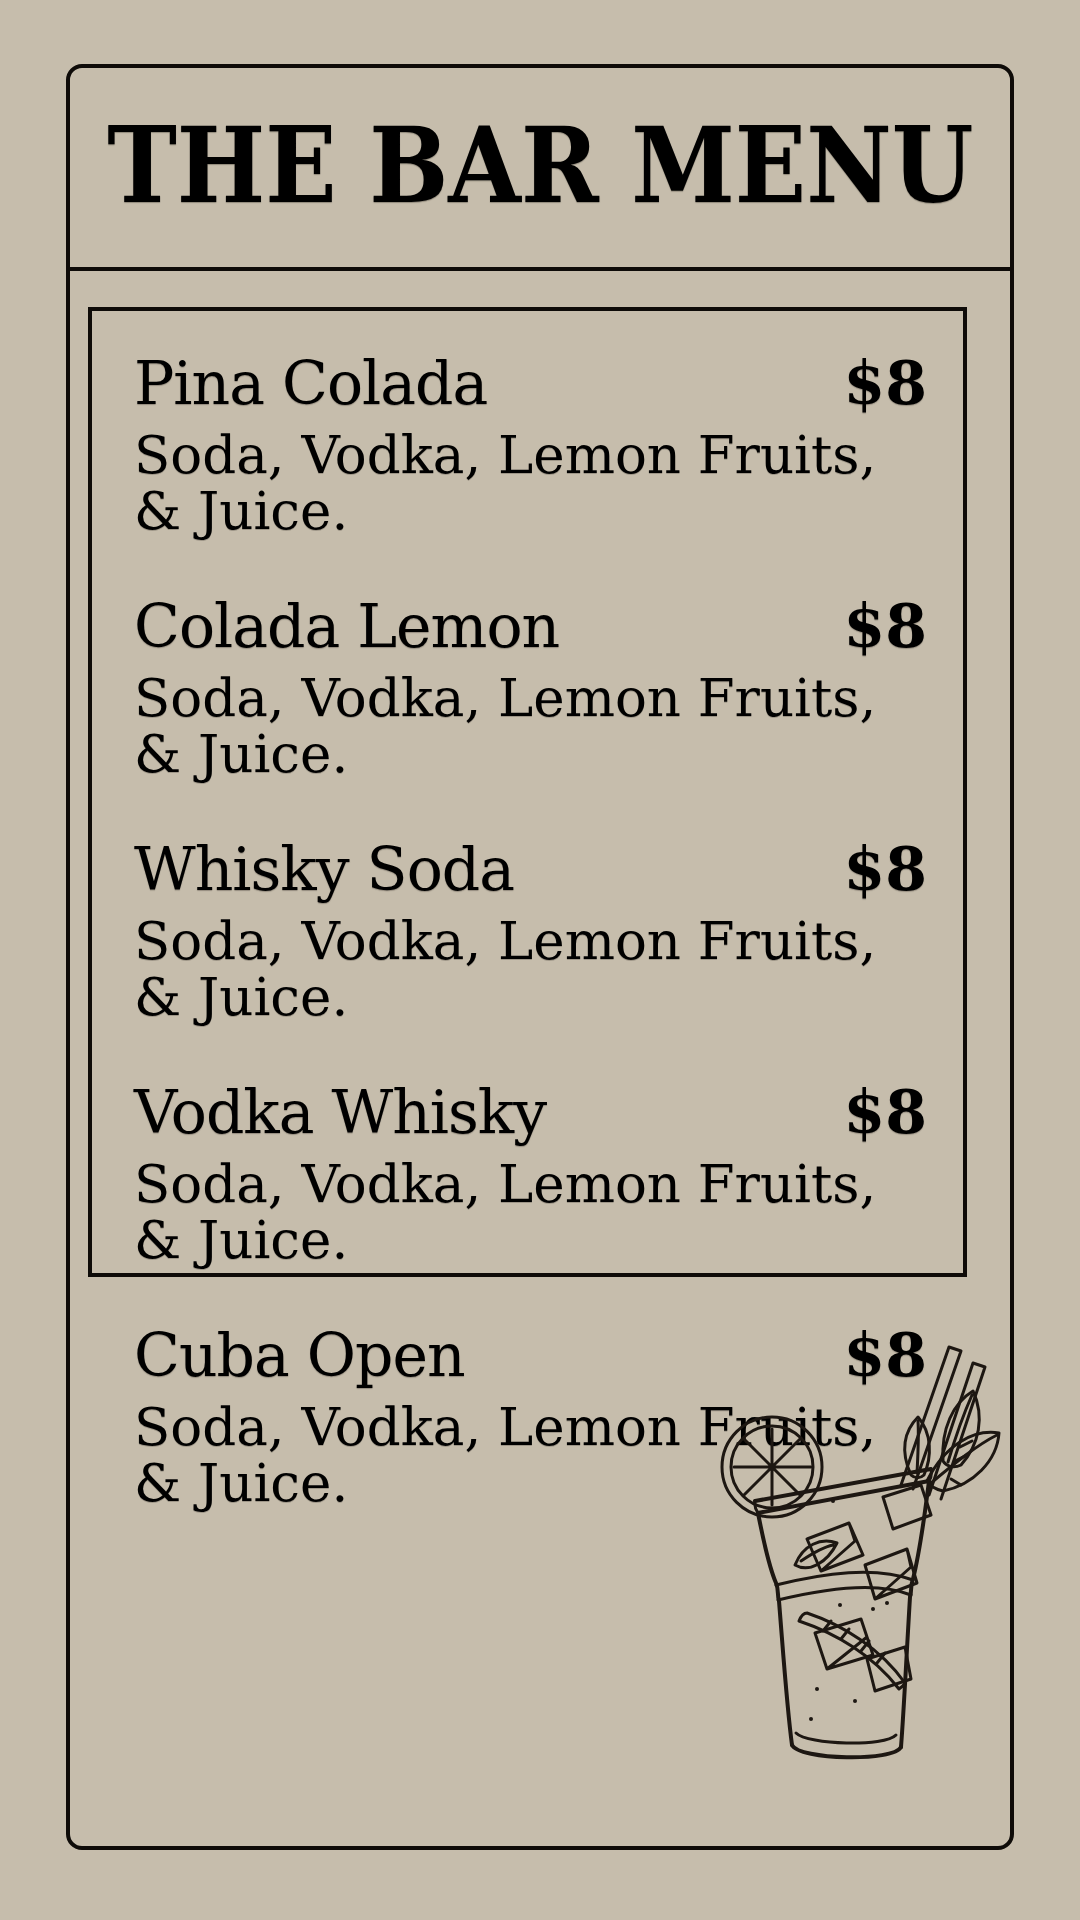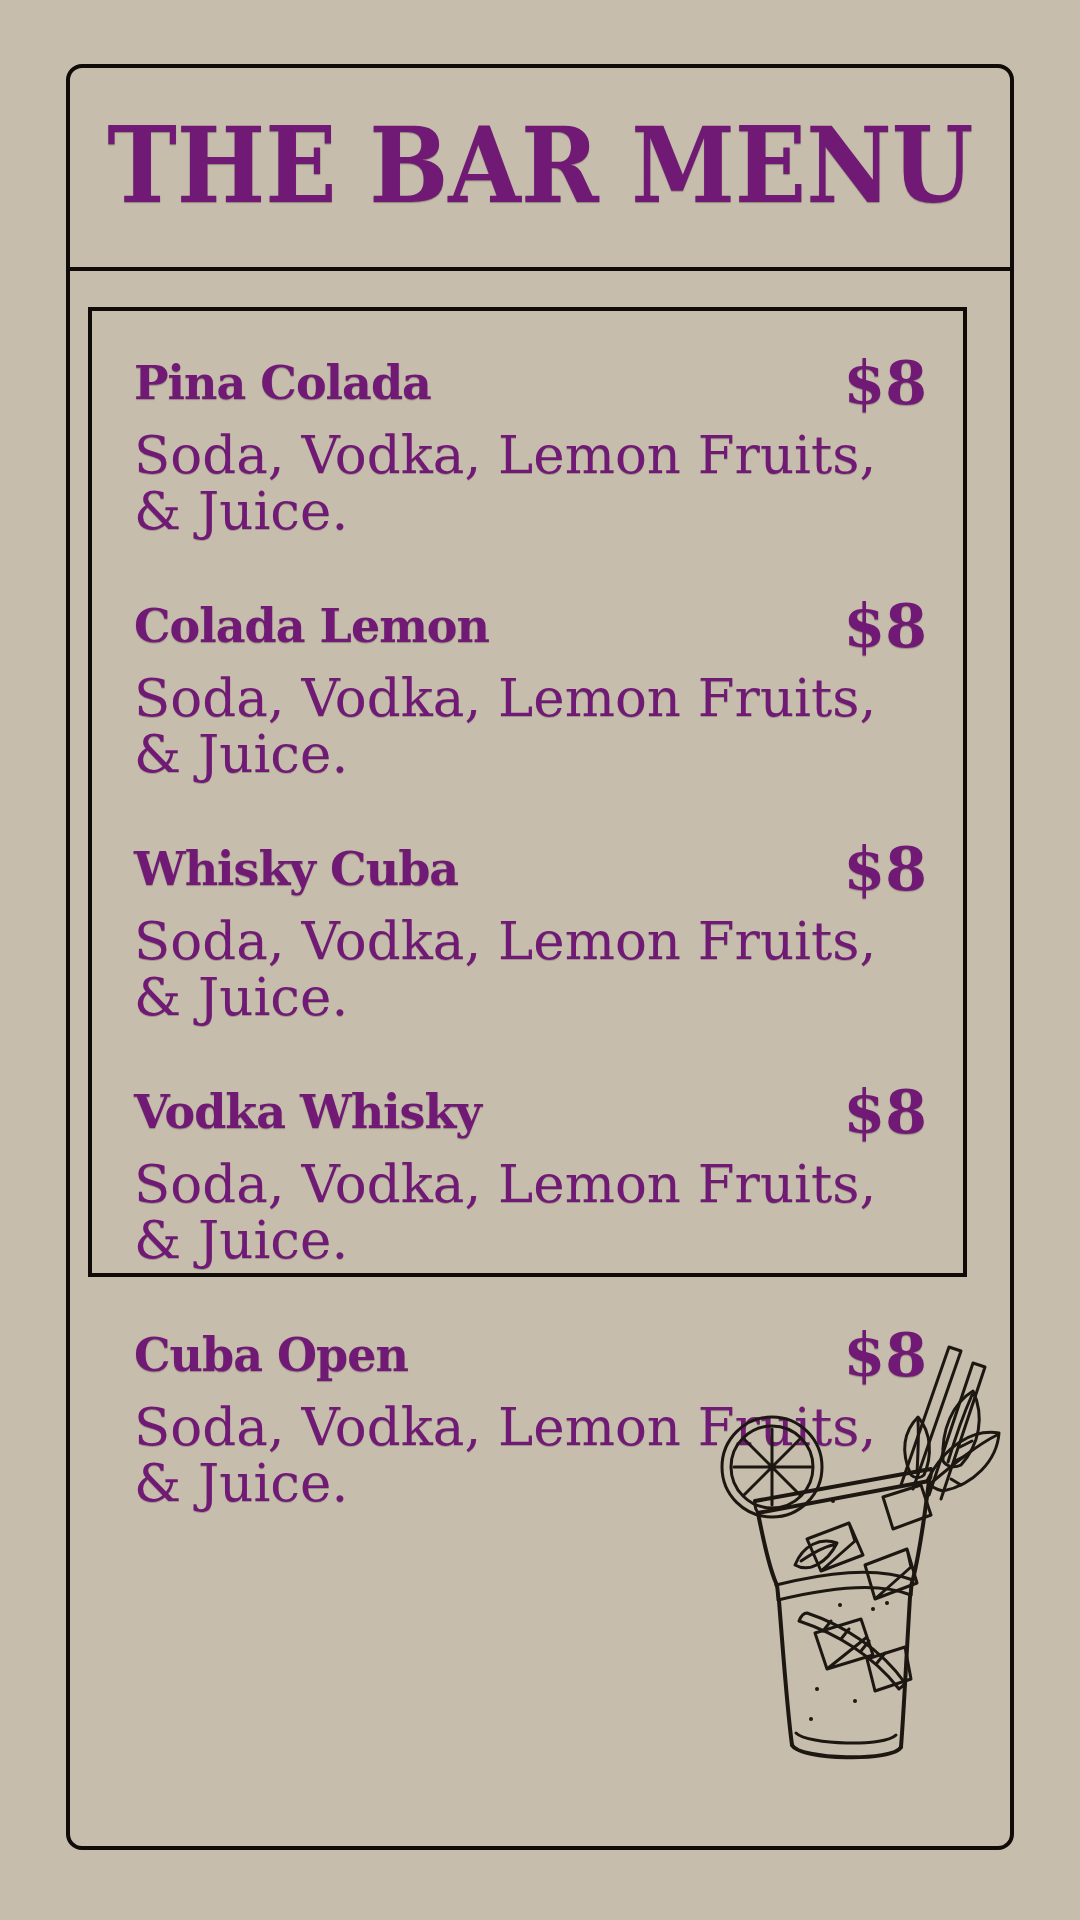--- a/index.html
+++ b/index.html
@@ -1,18 +1,18 @@
 <!DOCTYPE html>
 <html><head>
 <meta charset="utf-8">
 <style>
   html,body{margin:0;padding:0;background:#c6bdac;}
   .stage{
     position:relative;width:1080px;height:1920px;overflow:hidden;
-    background:#c6bdac;color:#701a75;
+    background:#c6bdac;color:#000000;
     font-family:"DejaVu Serif", serif;
   }
   .frame{
     position:absolute;left:66px;top:64px;width:948px;height:1786px;
     border:4px solid #0e0b08;border-radius:16px;box-sizing:border-box;
   }
   .header{
     position:absolute;left:66px;top:64px;width:948px;height:203px;
     display:flex;align-items:center;justify-content:center;
     border-bottom:4px solid #0e0b08;box-sizing:content-box;
@@ -26,21 +26,21 @@
     position:absolute;left:88px;top:307px;width:879px;height:970px;
     border:4px solid #0e0b08;box-sizing:border-box;
     padding:34px 36px 0 42px;
   }
   .menu-item{margin-bottom:49px;}
   .item-row{
     display:flex;justify-content:space-between;align-items:center;
     line-height:76px;
   }
   .item-name{
-    font-size:46px;font-weight:700;letter-spacing:-1px;
+    font-size:60px;font-weight:400;letter-spacing:-1px;
     text-shadow:0 1px 1px rgba(20,15,10,.28);
   }
   .item-price{
     font-size:60px;font-weight:700;
     text-shadow:0 1px 1px rgba(20,15,10,.28);
   }
   .item-desc{
     font-size:53px;line-height:56px;margin-top:6px;font-weight:400;
     text-shadow:0 1px 0 rgba(20,15,10,.22);
   }
@@ -80,21 +80,21 @@
     <div class="menu-item">
       <div class="item-row">
         <span class="item-name">Colada Lemon</span>
         <span class="item-price">$8</span>
       </div>
       <div class="item-desc">Soda, Vodka, Lemon Fruits, &amp; Juice.</div>
     </div>
 
     <div class="menu-item">
       <div class="item-row">
-        <span class="item-name">Whisky Cuba</span>
+        <span class="item-name">Whisky Soda</span>
         <span class="item-price">$8</span>
       </div>
       <div class="item-desc">Soda, Vodka, Lemon Fruits, &amp; Juice.</div>
     </div>
 
     <div class="menu-item">
       <div class="item-row">
         <span class="item-name">Vodka Whisky</span>
         <span class="item-price">$8</span>
       </div>

